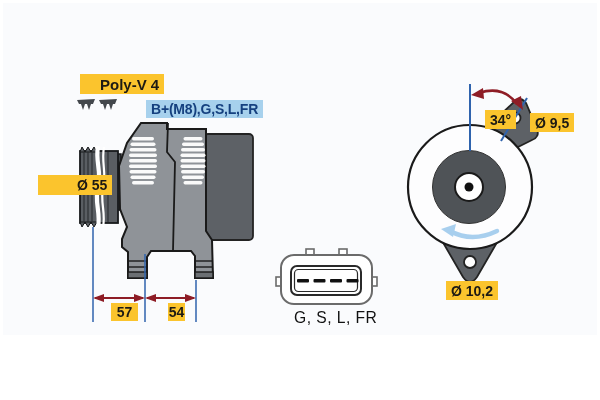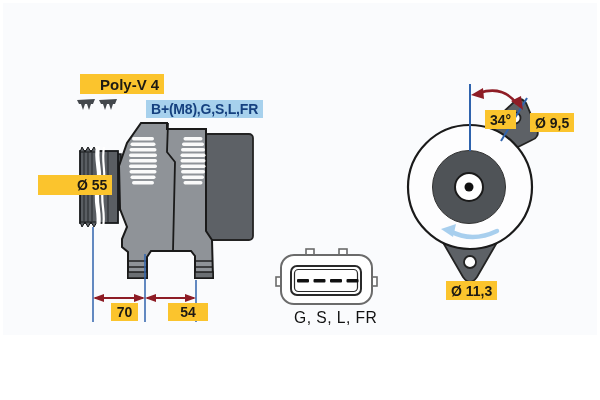--- a/index.html
+++ b/index.html
@@ -156,24 +156,24 @@
       </g>
     </g>
   </svg>
 
   <div class="lbl lbl-yellow" style="left:80px;top:74px;height:20px;font-size:15px;padding-left:20px;">Poly-V 4</div>
 
   <div class="lbl lbl-blue" style="left:146px;top:100px;height:18px;">B+(M8),G,S,L,FR</div>
 
   <div class="lbl lbl-yellow" style="left:38px;top:175px;height:20px;padding-left:39px;">Ø 55</div>
 
-  <div class="lbl lbl-yellow" style="left:111px;top:303px;width:27px;height:18px;">70</div>
+  <div class="lbl lbl-yellow" style="left:111px;top:303px;width:27px;height:18px;">57</div>
 
-  <div class="lbl lbl-yellow" style="left:168px;top:303px;width:40px;height:18px;">54</div>
+  <div class="lbl lbl-yellow" style="left:168px;top:303px;width:17px;height:18px;">54</div>
 
   <div class="lbl lbl-yellow" style="left:485px;top:62px;height:19px;margin-top:48px;">34°</div>
 
   <div class="lbl lbl-yellow" style="left:530px;top:113px;height:19px;">Ø 9,5</div>
 
-  <div class="lbl lbl-yellow" style="left:446px;top:281px;height:19px;">Ø 11,3</div>
+  <div class="lbl lbl-yellow" style="left:446px;top:281px;height:19px;">Ø 10,2</div>
 
   <div class="pins-text" style="left:294px;top:308px;">G, S, L, FR</div>
 </div>
 
 </body></html>

